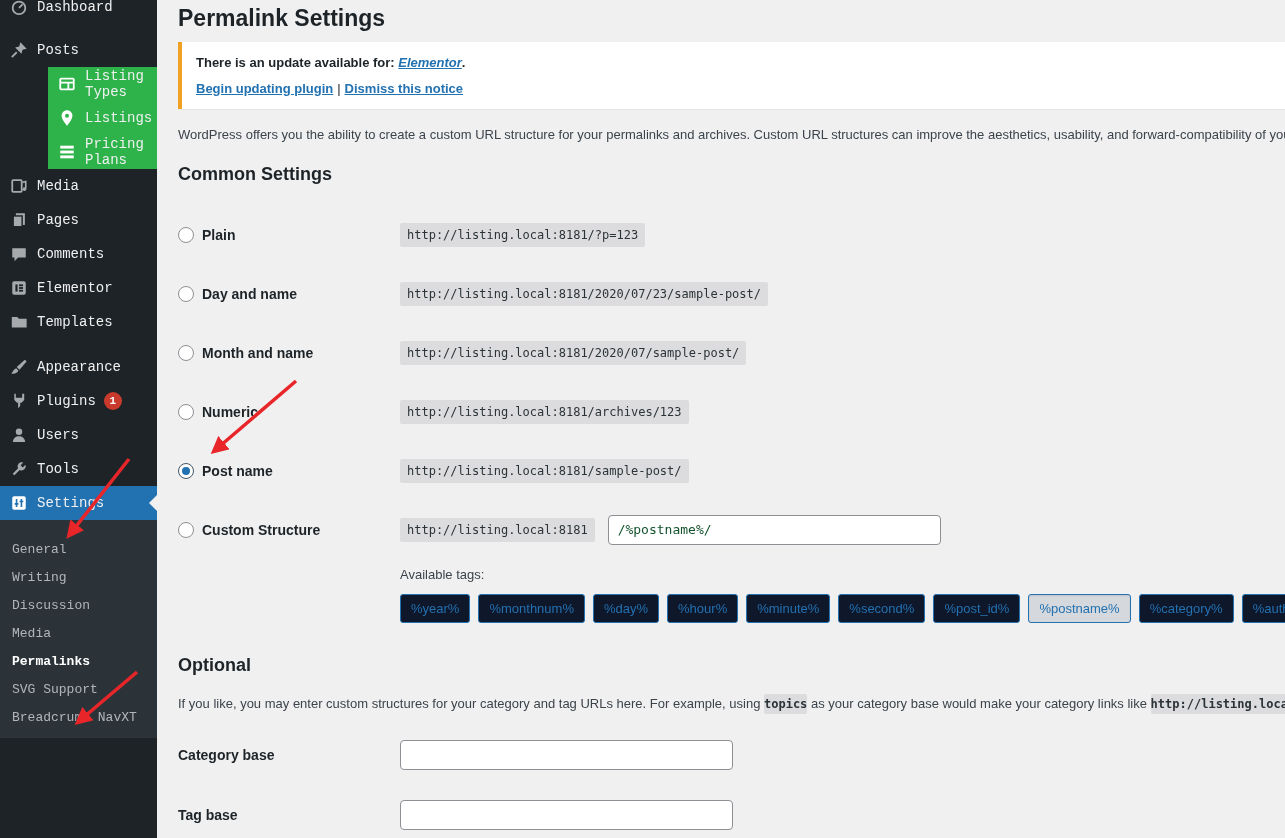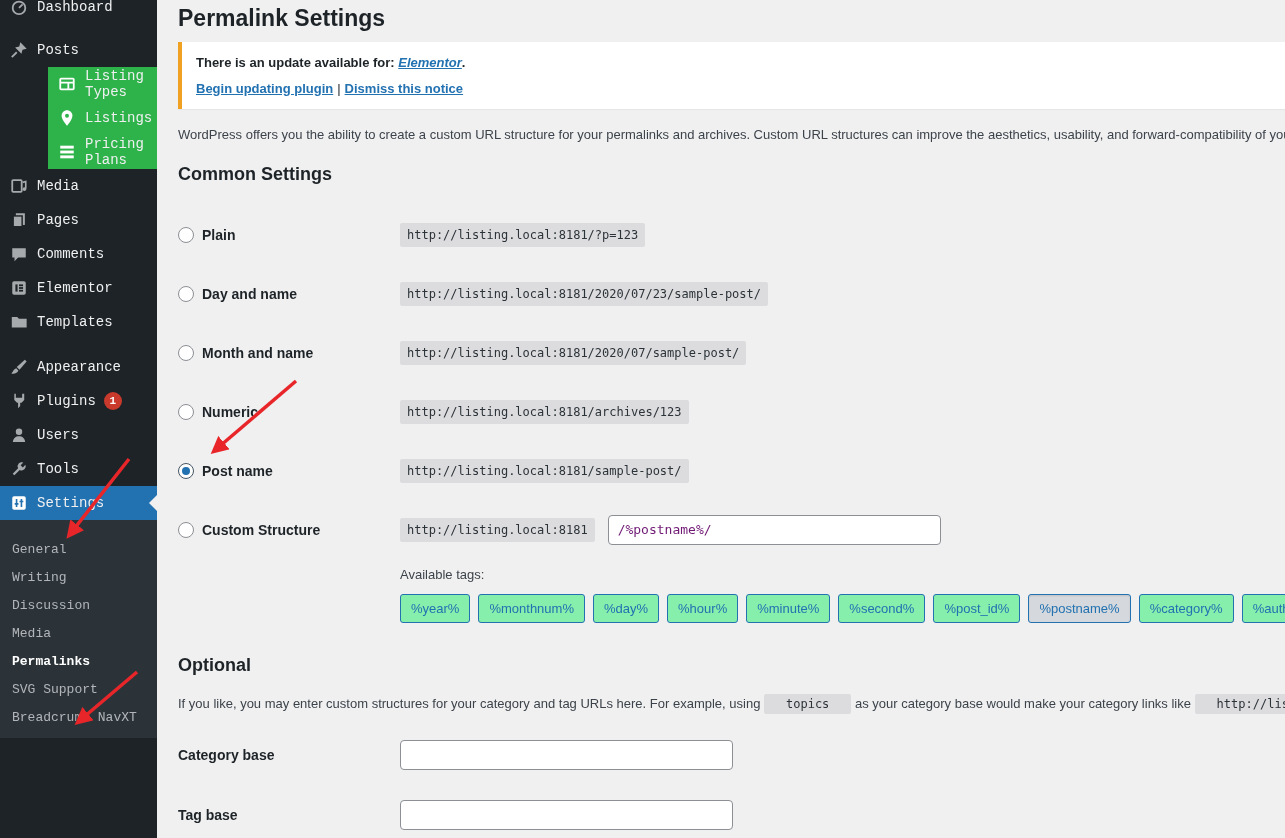--- a/index.html
+++ b/index.html
@@ -50,29 +50,29 @@
   .intro{margin:18px 0 0;font-size:13px;white-space:nowrap;}
   h2.sec{font-size:18px;font-weight:700;color:var(--dark);margin:22px 0 0;line-height:1.2;}
   .form-table{margin-top:20px;}
   .frow{display:flex;align-items:center;height:59px;}
   .fth{flex:0 0 222px;display:flex;align-items:flex-start;font-size:14px;font-weight:700;color:var(--dark);}
   .radio{flex:0 0 16px;width:16px;height:16px;border-radius:50%;border:1px solid var(--border);background:#fff;margin-right:8px;position:relative;cursor:pointer;}
   .radio.checked{border-color:#455664;}
   .radio.checked::after{content:"";position:absolute;left:3px;top:3px;width:8px;height:8px;border-radius:50%;background:var(--blue);}
   .chip{font-family:"DejaVu Sans Mono",monospace;font-size:12px;background:var(--chip-bg);color:#2c3338;padding:5px 7px;border-radius:2px;white-space:nowrap;}
   .ftd{display:flex;align-items:center;font-size:14px;}
-  .struct-input{margin-left:13px;width:333px;height:30px;border:1px solid var(--border);border-radius:4px;background:#fff;font-family:"DejaVu Sans Mono",monospace;font-size:13px;color:#701a75;padding:0 9px;}
+  .struct-input{margin-left:13px;width:333px;height:30px;border:1px solid var(--border);border-radius:4px;background:#fff;font-family:"DejaVu Sans Mono",monospace;font-size:13px;color:#14532d;padding:0 9px;}
   .tags-area{margin-left:222px;}
   .avail{font-size:13px;margin:8px 0 0;}
   .tags{display:flex;gap:8px;margin-top:12px;}
-  .tag{font-family:"Liberation Sans",sans-serif;font-size:13px;color:var(--blue);background:#86efac;border:1px solid var(--blue);border-radius:3px;padding:6px 10px;cursor:pointer;white-space:nowrap;}
+  .tag{font-family:"Liberation Sans",sans-serif;font-size:13px;color:var(--blue);background:#0f172a;border:1px solid var(--blue);border-radius:3px;padding:6px 10px;cursor:pointer;white-space:nowrap;}
   .tag.active{background:#d5d8dc;box-shadow:inset 0 1px 2px rgba(0,0,0,.1);}
   h2.sec.optional{margin-top:32px;}
   .opt-desc{margin:19px 0 0;font-size:13px;white-space:nowrap;}
-  .opt-desc .chip{padding:3px 22px;}
+  .opt-desc .chip{padding:3px 0;font-weight:bold;}
   .opt-row{display:flex;align-items:center;margin-top:28px;height:32px;}
   .base-input{width:333px;height:30px;border:1px solid var(--border);border-radius:4px;background:#fff;padding:0 9px;font-size:13px;}
   
   #overlay{position:absolute;left:0;top:0;width:1285px;height:838px;pointer-events:none;z-index:10;}
 </style>
 </head>
 <body>
 
 <div id="sidebar">
   <ul class="menu">

